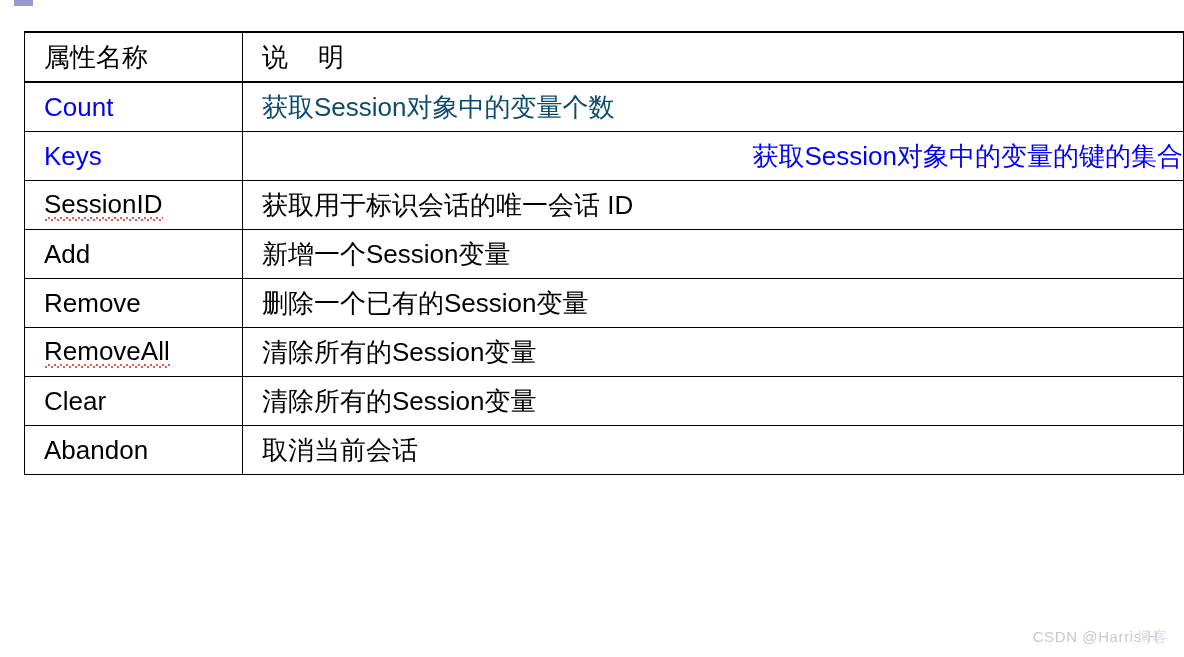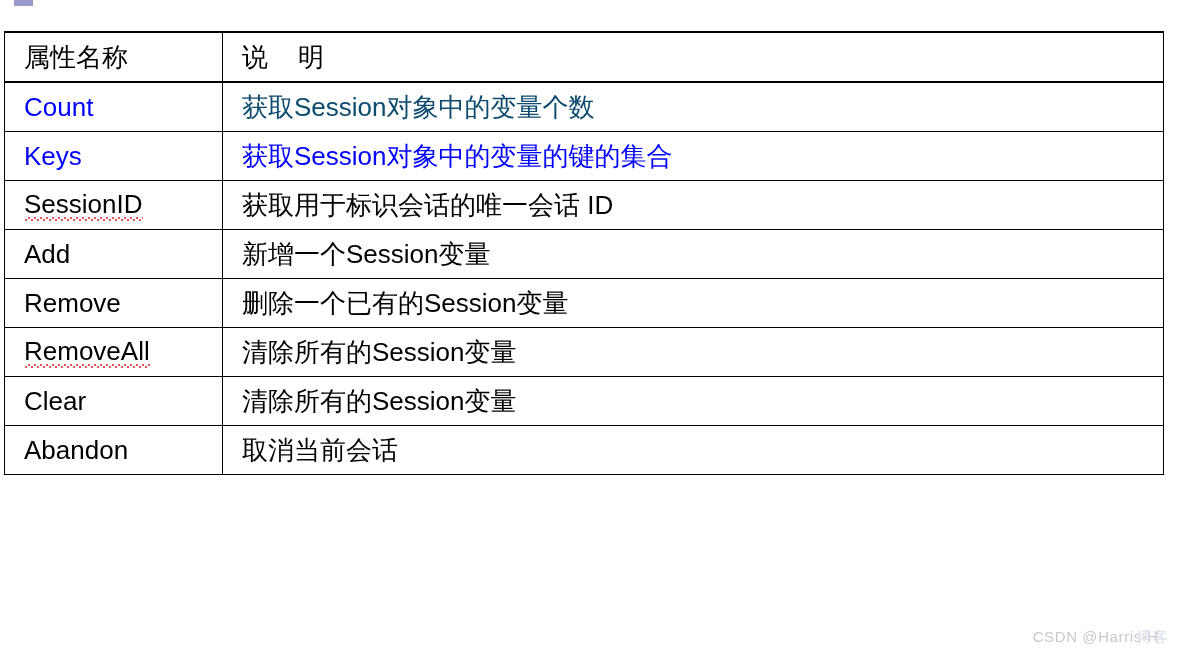--- a/index.html
+++ b/index.html
@@ -21,21 +21,21 @@
     position: absolute;
     left: 14px;
     top: 0px;
     width: 19px;
     height: 6px;
     background: #9999cc;
   }
 
   .table-wrap {
     position: absolute;
-    left: 4px;
+    left: 24px;
     top: 31px;
     width: 1159px;
   }
 
   table.spec {
     border-collapse: collapse;
     width: 1159px;
     table-layout: fixed;
     background: #ffffff;
   }
@@ -121,21 +121,21 @@
         <tr class="section-header">
           <td>属性名称</td>
           <td><span>说</span><span class="gap"></span><span>明</span></td>
         </tr>
         <tr class="highlight">
           <td style="color: rgb(0, 0, 255);"><span>Count</span></td>
           <td style="color: #0c4a6e;">获取Session对象中的变量个数</td>
         </tr>
         <tr class="highlight">
           <td style="color: rgb(0, 0, 255);"><span>Keys</span></td>
-          <td style="color: rgb(0, 0, 255);">获取Session对象中的变量的键的集合</td>
+          <td style="color: rgb(0, 0, 255); text-align: right;">获取Session对象中的变量的键的集合</td>
         </tr>
         <tr>
           <td><span class="misspelled">SessionID</span></td>
           <td>获取用于标识会话的唯一会话 ID</td>
         </tr>
         <tr>
           <td><span>Add</span></td>
           <td>新增一个Session变量</td>
         </tr>
         <tr>

